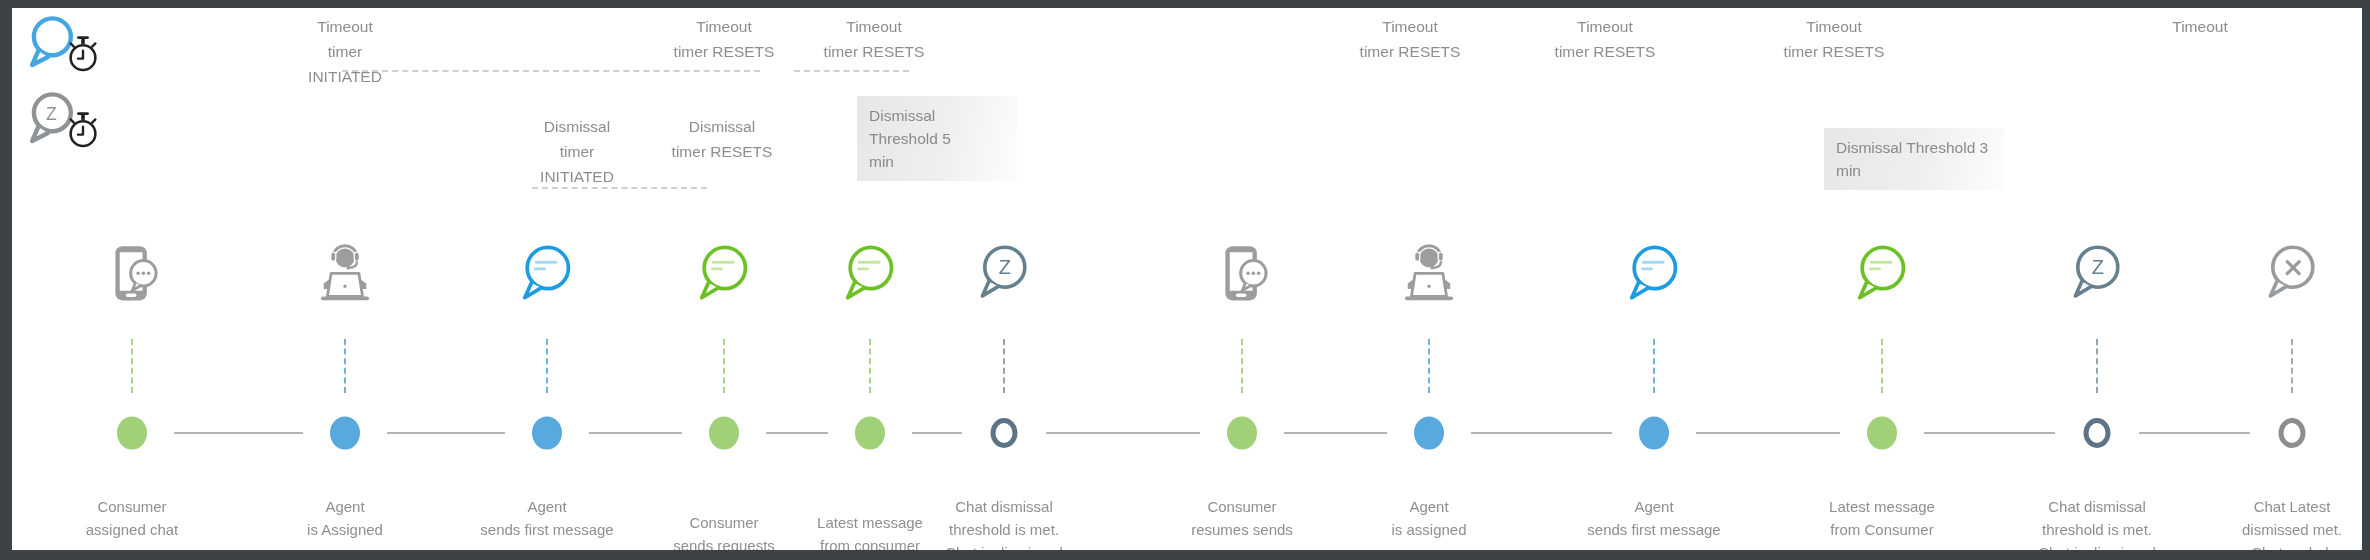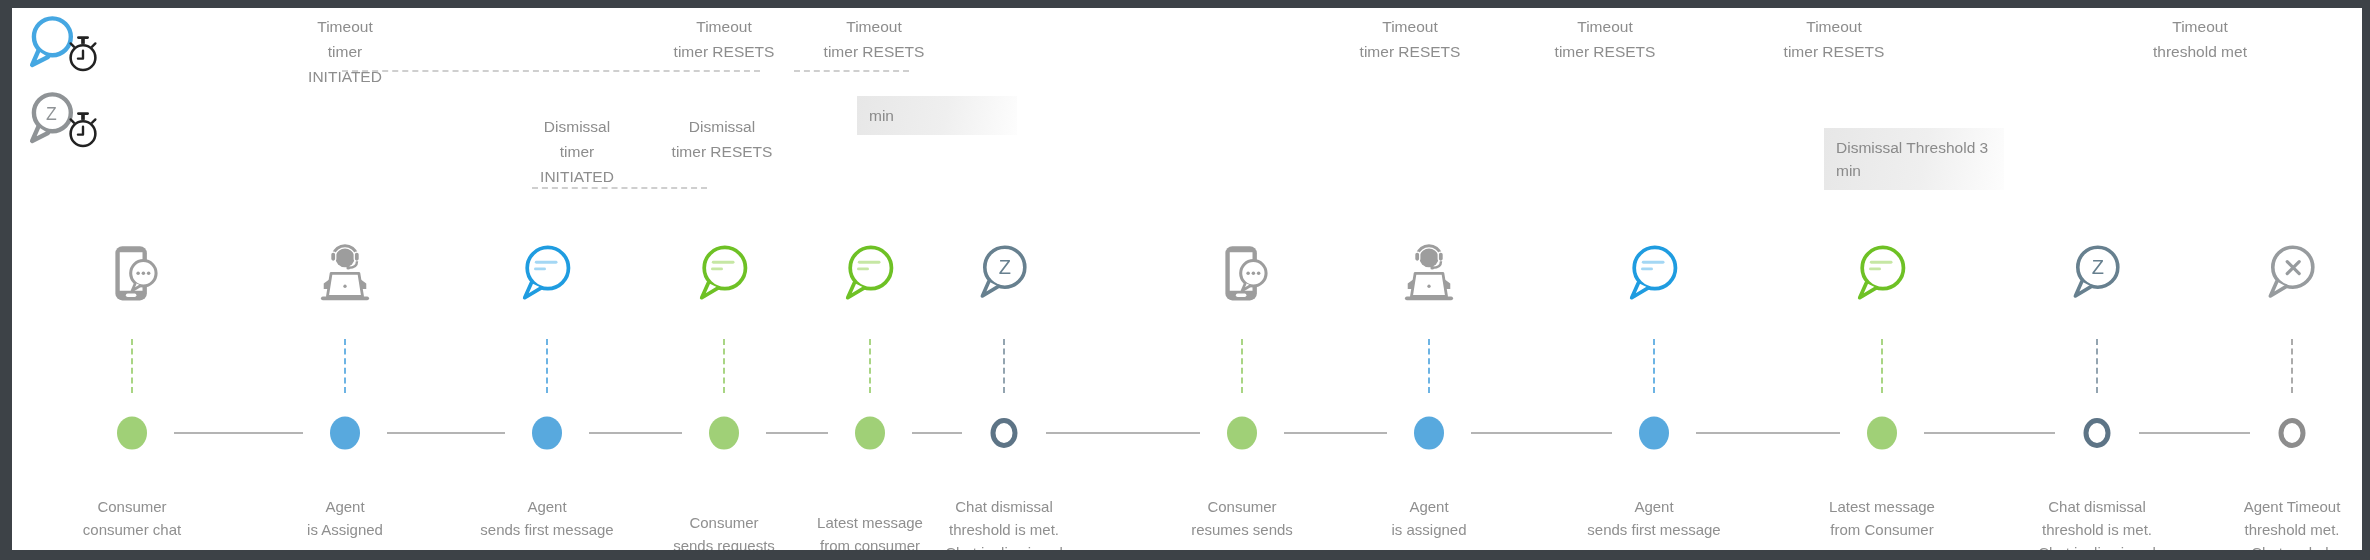--- a/index.html
+++ b/index.html
@@ -82,35 +82,35 @@
         <div class="ann-text" style="left: 1593px; top: 6px;">
           <div>Timeout</div>
           <div>timer RESETS</div>
         </div>
         <div class="ann-text" style="left: 1822px; top: 6px;">
           <div>Timeout</div>
           <div>timer RESETS</div>
         </div>
         <div class="ann-text" style="left: 2188px; top: 6px;">
           <div>Timeout</div>
-          <div>threshold met</div>
         </div>
         <div class="ann-text" style="left: 565px; top: 106px;">
           <div>Dismissal</div>
           <div>timer</div>
           <div>INITIATED</div>
         </div>
         <div class="ann-text" style="left: 710px; top: 106px;">
           <div>Dismissal</div>
           <div>timer RESETS</div>
         </div>
         <div class="dash-h" style="left: 330px; top: 62px; width: 418px;"></div>
         <div class="dash-h" style="left: 782px; top: 62px; width: 115px;"></div>
         <div class="dash-h" style="left: 520px; top: 179px; width: 175px;"></div>
         <div class="thr-box" style="left: 845px; top: 88px; width: 160px;">
+          <div>Dismissal Threshold 5</div>
           <div>min</div>
         </div>
         <div class="thr-box" style="left: 1812px; top: 120px; width: 180px;">
           <div>Dismissal Threshold 3 min</div>
         </div>
       </div>
     <div id="timeline">
         <div class="evt-icon" style="left: 120px; top: 232px;"><svg viewBox="0 0 80 80" width="70" height="70">
   <rect x="21" y="7" width="36" height="62" rx="8" fill="#9d9d9d"></rect>
   <rect x="26" y="14" width="26" height="44" fill="#fff"></rect>
@@ -118,21 +118,21 @@
   <circle cx="53" cy="38" r="14.5" fill="#fff" stroke="#9d9d9d" stroke-width="3.5"></circle>
   <path d="M44 49 L40 58 L50 52" fill="#fff" stroke="#9d9d9d" stroke-width="3" stroke-linejoin="round"></path>
   <circle cx="47" cy="38" r="2" fill="#9d9d9d"></circle>
             <circle cx="53" cy="38" r="2" fill="#9d9d9d"></circle>
             <circle cx="59" cy="38" r="2" fill="#9d9d9d"></circle>
           </svg></div>
         <div class="vdash" style="left: 120px; top: 331px; height: 54px; border-left-color: rgb(169, 213, 132);"></div>
         <div class="dot filled" style="left: 120px; top: 425px; background: rgb(160, 208, 119);"></div>
         <div class="evt-label" style="left: 120px; top: 487px;">
           <div>Consumer</div>
-          <div>consumer chat</div>
+          <div>assigned chat</div>
         </div>
         <div class="evt-icon" style="left: 333px; top: 232px;"><svg viewBox="0 0 80 80" width="74" height="74">
   <circle cx="40" cy="19" r="10.5" fill="#9d9d9d"></circle>
   <path d="M27 16 A 13.5 13.5 0 0 1 53 16" fill="none" stroke="#fff" stroke-width="6"></path>
   <path d="M27 16 A 13.5 13.5 0 0 1 53 16" fill="none" stroke="#9d9d9d" stroke-width="3.2" stroke-linecap="round"></path>
   <rect x="24.5" y="13" width="5.5" height="10" rx="2.6" fill="#9d9d9d" stroke="#fff" stroke-width="1.4"></rect>
   <rect x="50" y="13" width="5.5" height="10" rx="2.6" fill="#9d9d9d" stroke="#fff" stroke-width="1.4"></rect>
   <path d="M53 23 Q 53 30 44 30" fill="none" stroke="#9d9d9d" stroke-width="2.6"></path>
   <circle cx="43.5" cy="30" r="2" fill="#9d9d9d"></circle>
   <path d="M17 47 Q 40 27 63 47 L 63 53 L 17 53 Z" fill="#9d9d9d"></path>
@@ -266,22 +266,22 @@
           <div>Chat is dismissed</div>
         </div>
         <div class="evt-icon" style="left: 2280px; top: 232px;"><svg viewBox="0 0 80 80" width="64" height="64">
     <circle cx="41" cy="34" r="25" fill="#fff" stroke="#979b9e" stroke-width="4.5"></circle>
     <path d="M21 52 L13 70 L33 58" fill="#fff" stroke="#979b9e" stroke-width="4.5" stroke-linejoin="round" stroke-linecap="round"></path>
             <path d="M34 27 L49 42 M49 27 L34 42" stroke="#979b9e" stroke-width="4" stroke-linecap="round"></path>
           </svg></div>
         <div class="vdash" style="left: 2280px; top: 331px; height: 54px; border-left-color: rgb(171, 171, 171);"></div>
         <div class="dot open" style="left: 2280px; top: 425px; border-color: rgb(141, 141, 141);"></div>
         <div class="evt-label" style="left: 2280px; top: 487px;">
-          <div>Agent Timeout</div>
-          <div>threshold met.</div>
+          <div>Chat Latest</div>
+          <div>dismissed met.</div>
           <div>Chat ended.</div>
         </div>
         <div class="connector" style="left: 162px; top: 424px; width: 129px;"></div>
         <div class="connector" style="left: 375px; top: 424px; width: 118px;"></div>
         <div class="connector" style="left: 577px; top: 424px; width: 93px;"></div>
         <div class="connector" style="left: 754px; top: 424px; width: 62px;"></div>
         <div class="connector" style="left: 900px; top: 424px; width: 50px;"></div>
         <div class="connector" style="left: 1034px; top: 424px; width: 154px;"></div>
         <div class="connector" style="left: 1272px; top: 424px; width: 103px;"></div>
         <div class="connector" style="left: 1459px; top: 424px; width: 141px;"></div>

